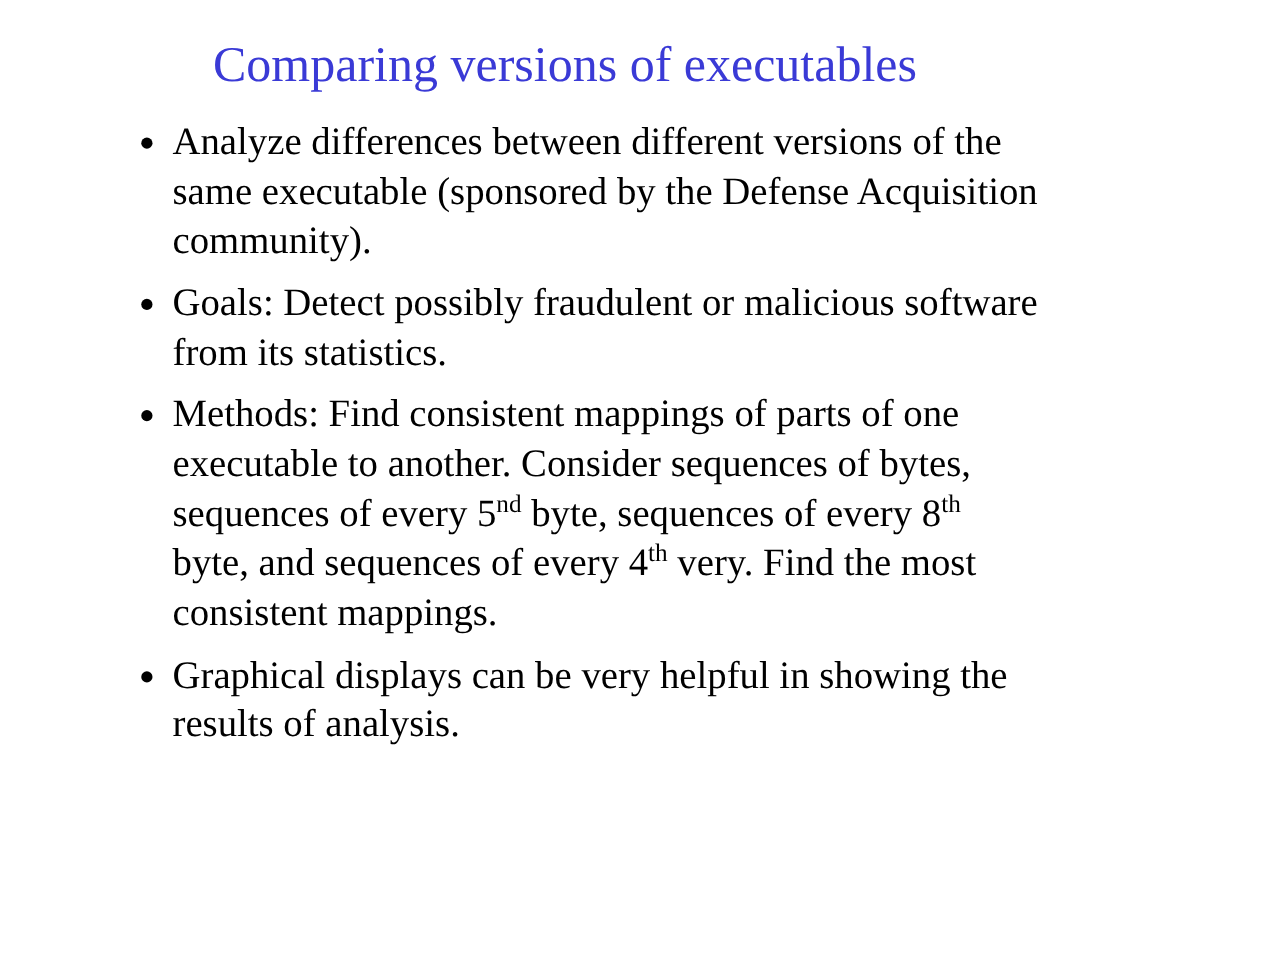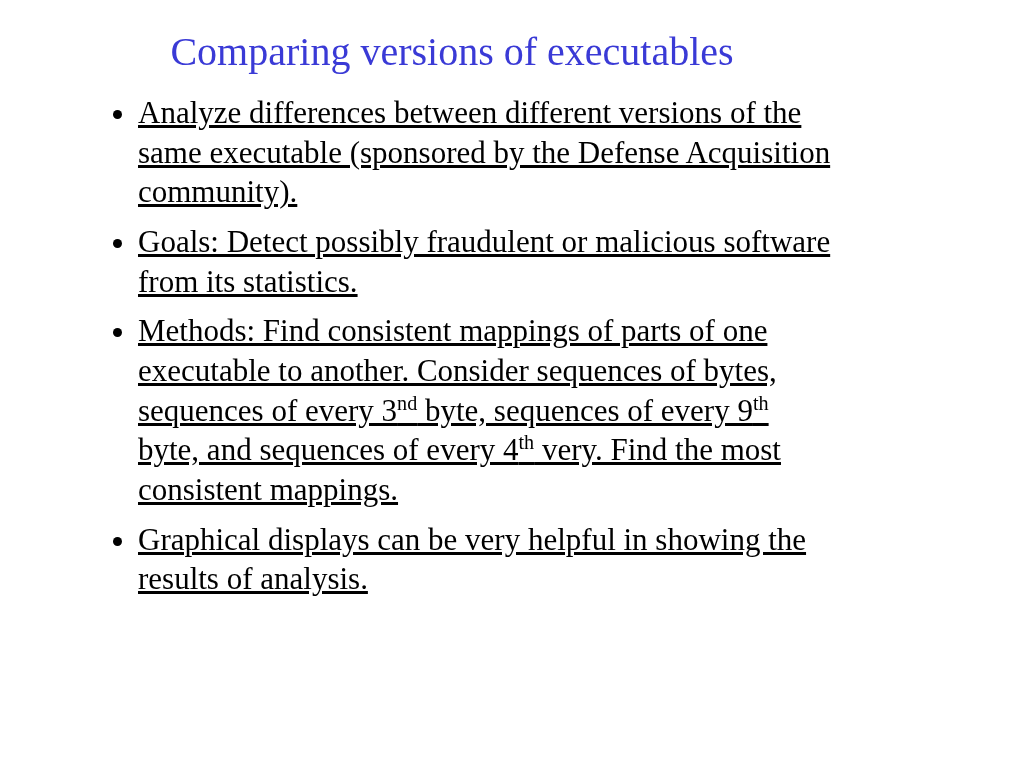--- a/index.html
+++ b/index.html
@@ -1,26 +1,26 @@
 <!DOCTYPE html>
 <html><head>
 <meta charset="utf-8">
 <style>
   * { margin: 0; padding: 0; box-sizing: border-box; }
   html, body { width: 1024px; height: 768px; background: #fff; font-family: "Times New Roman", Times, serif; }
   .slide { width: 904px; height: 768px; padding: 28px 60px 20px 60px; }
   .title { color: #3a3ad6; font-size: 40px; text-align: center; font-weight: normal; margin-bottom: 18px; }
-  ul.bullets { list-style: disc; padding-left: 78px; text-decoration: underline; }
+  ul.bullets { list-style: disc; padding-left: 78px; }
   ul.bullets > li { color: #000; font-size: 31px; line-height: 1.28; margin-bottom: 10px; padding-right: 10px; }
   sup { font-size: 0.65em; vertical-align: super; line-height: 0; }
 </style>
 </head>
 <body>
 
 <div class="slide">
   <h1 class="title">Comparing versions of executables</h1>
   <ul class="bullets">
     <li>Analyze differences between different versions of the same executable (sponsored by the Defense Acquisition community).</li>
     <li>Goals: Detect possibly fraudulent or malicious software from its statistics.</li>
-    <li><span>Methods: Find consistent mappings of parts of one executable to another.  Consider sequences of bytes, sequences of every 3</span><sup>nd</sup><span> byte, sequences of every 9</span><sup>th</sup><span> byte, and sequences of every 4</span><sup>th</sup><span> very.   Find the most consistent mappings.</span></li>
+    <li><span>Methods: Find consistent mappings of parts of one executable to another.  Consider sequences of bytes, sequences of every 5</span><sup>nd</sup><span> byte, sequences of every 8</span><sup>th</sup><span> byte, and sequences of every 4</span><sup>th</sup><span> very.   Find the most consistent mappings.</span></li>
     <li>Graphical displays can be very helpful in showing the results of analysis.</li>
   </ul>
 </div>
 
 </body></html>

